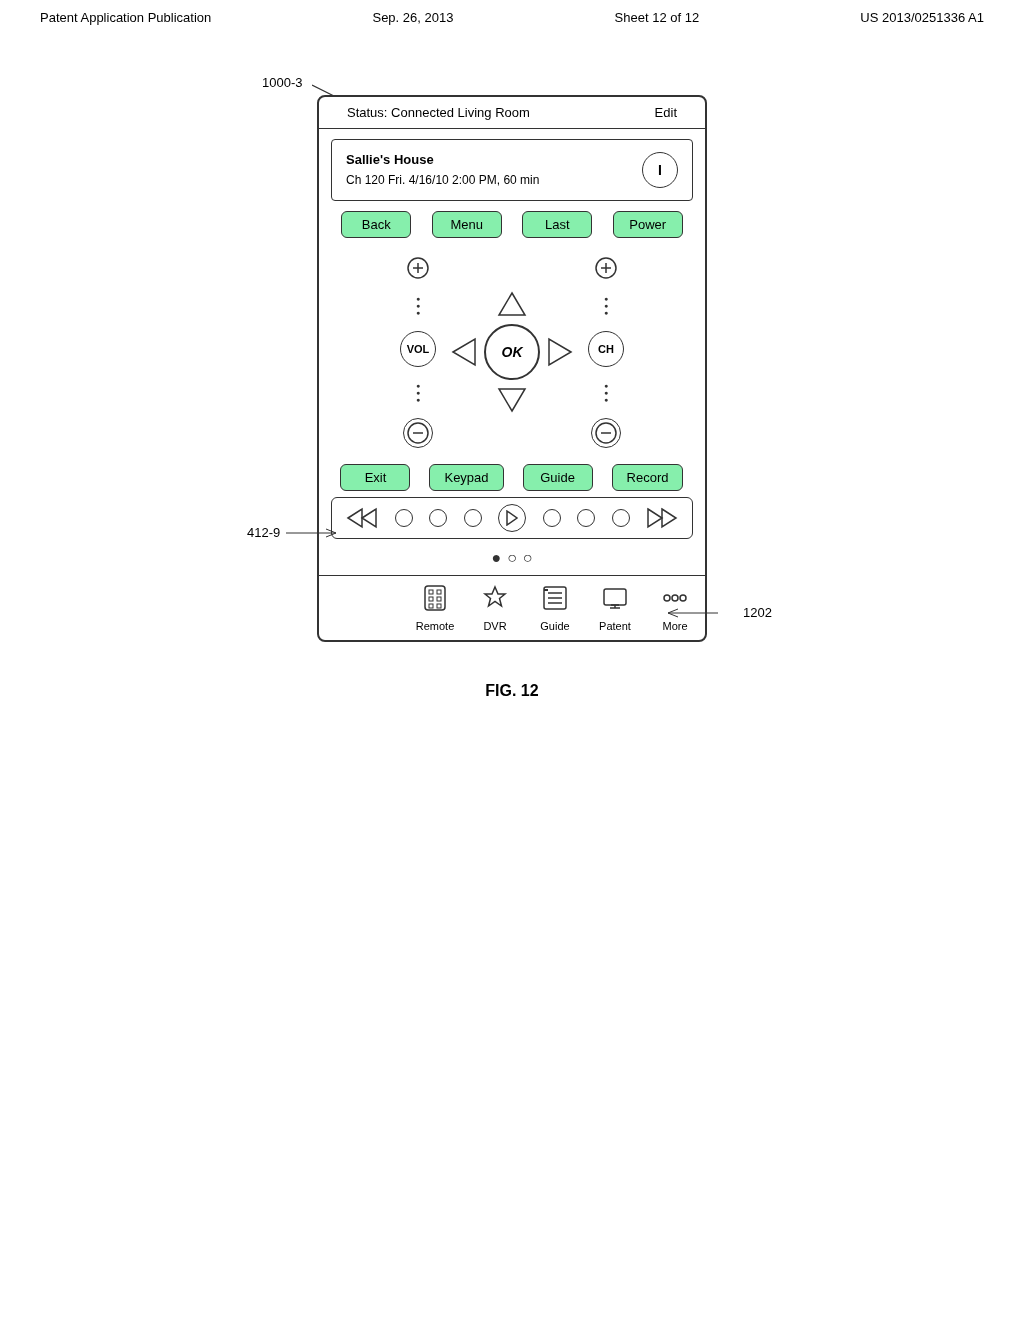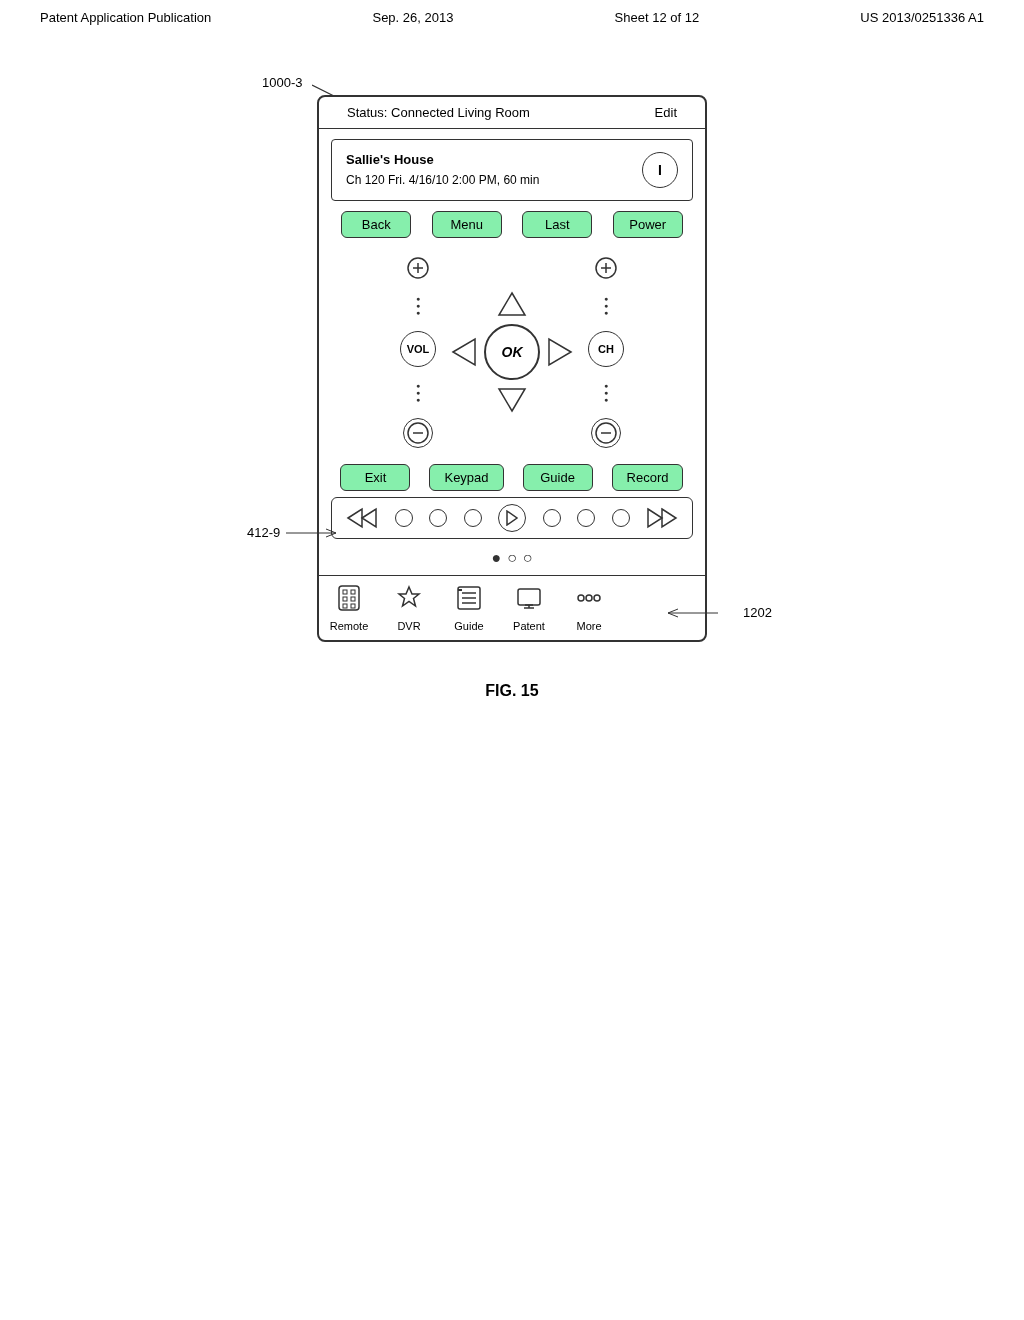--- a/index.html
+++ b/index.html
@@ -231,21 +231,21 @@
       justify-content: center;
       align-items: center;
       gap: 6px;
       padding: 4px 0;
       font-size: 18px;
     }
 
     
     .bottom-nav {
       display: flex;
-      justify-content: flex-start;
+      justify-content: flex-end;
       align-items: center;
       padding: 8px 0;
       border-top: 1.5px solid #333;
       margin-top: 4px;
     }
 
     .nav-item {
       display: flex;
       flex-direction: column;
       align-items: center;
@@ -516,16 +516,16 @@
             </svg>
           </div>
           <span class="nav-label">More</span>
         </div>
       </div>
 
     </div>
   </div>
 
   <div class="figure-caption">
-    <span>FIG. 15</span>
+    <span>FIG. 12</span>
   </div>
 
 </div>
 
 </body></html>

